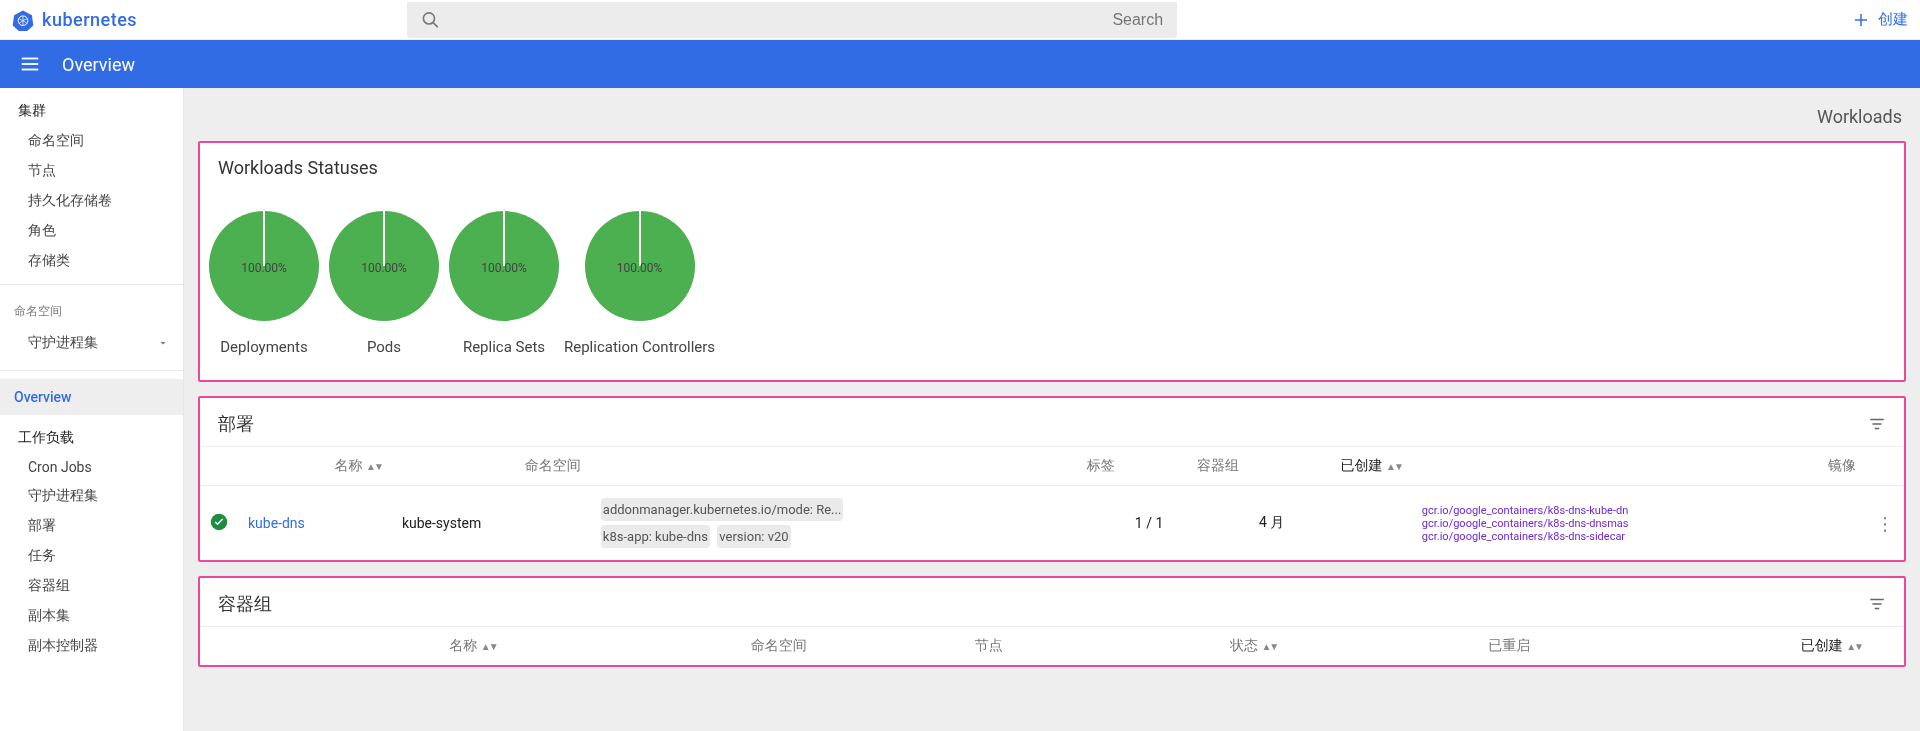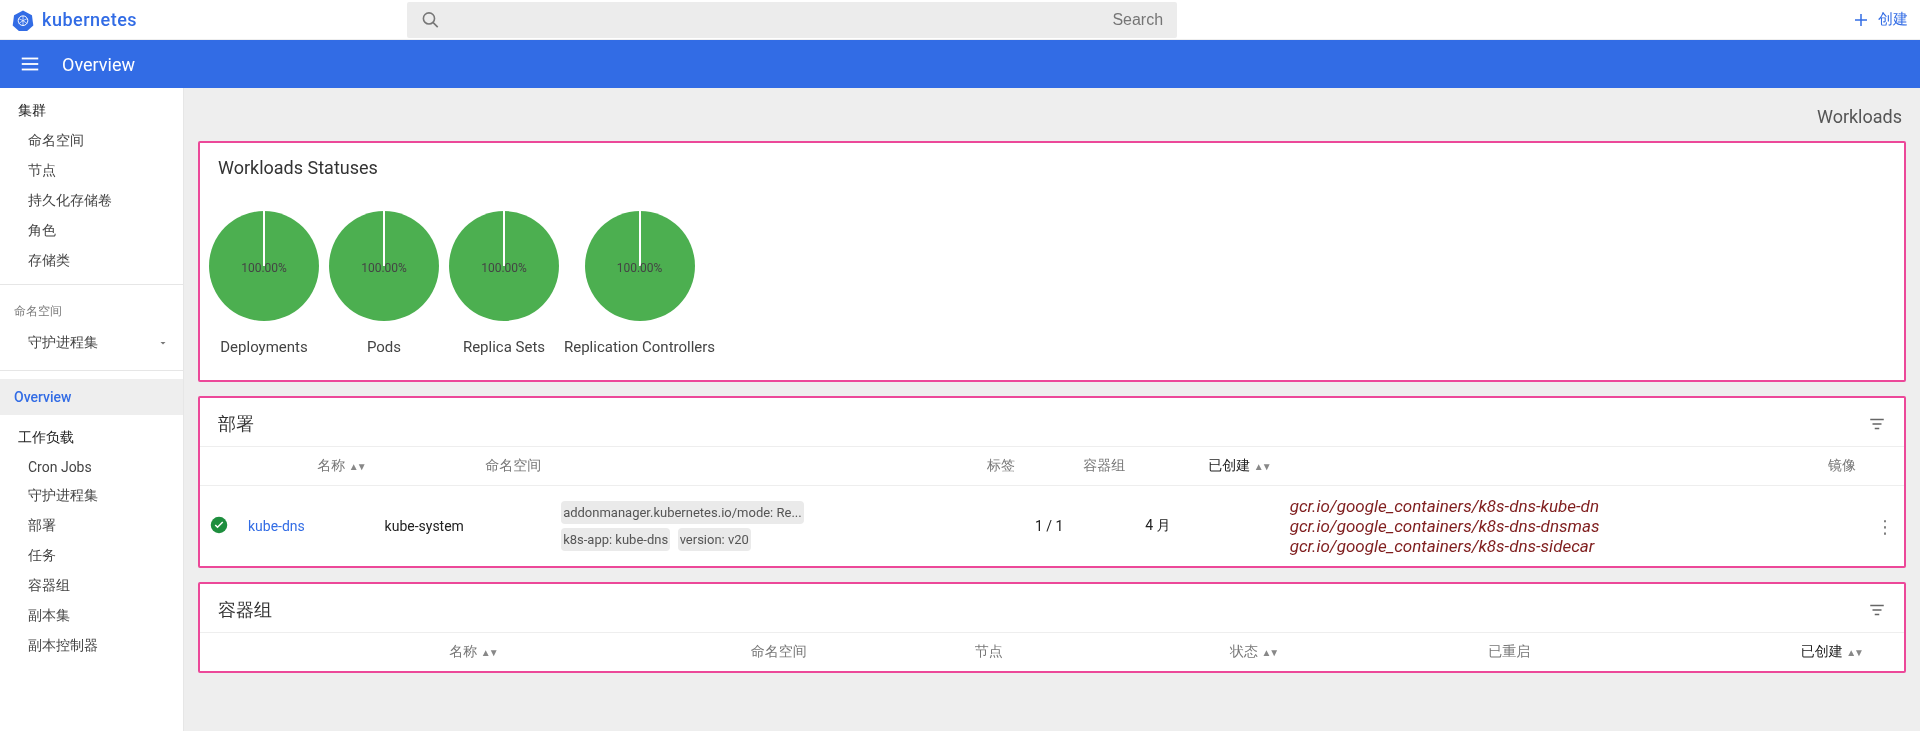--- a/index.html
+++ b/index.html
@@ -206,21 +206,21 @@
             </td>
             <td><span class="linkish">kube-dns</span></td>
             <td>kube-system</td>
             <td>
               <span class="chip">addonmanager.kubernetes.io/mode: Re...</span><br>
               <span class="chip">k8s-app: kube-dns</span>
               <span class="chip">version: v20</span>
             </td>
             <td>1 / 1</td>
             <td>4 月</td>
-            <td style="font-size:17px;white-space:nowrap;color:#7f1d1d;font-style:italic;">
+            <td style="font-size:11px;white-space:nowrap;color:#6d28d9;">
               <div>gcr.io/google_containers/k8s-dns-kube-dn</div>
               <div>gcr.io/google_containers/k8s-dns-dnsmas</div>
               <div>gcr.io/google_containers/k8s-dns-sidecar</div>
             </td>
             <td><span class="kebab">⋮</span></td>
           </tr>
         </tbody>
       </table>
     </div>
 

